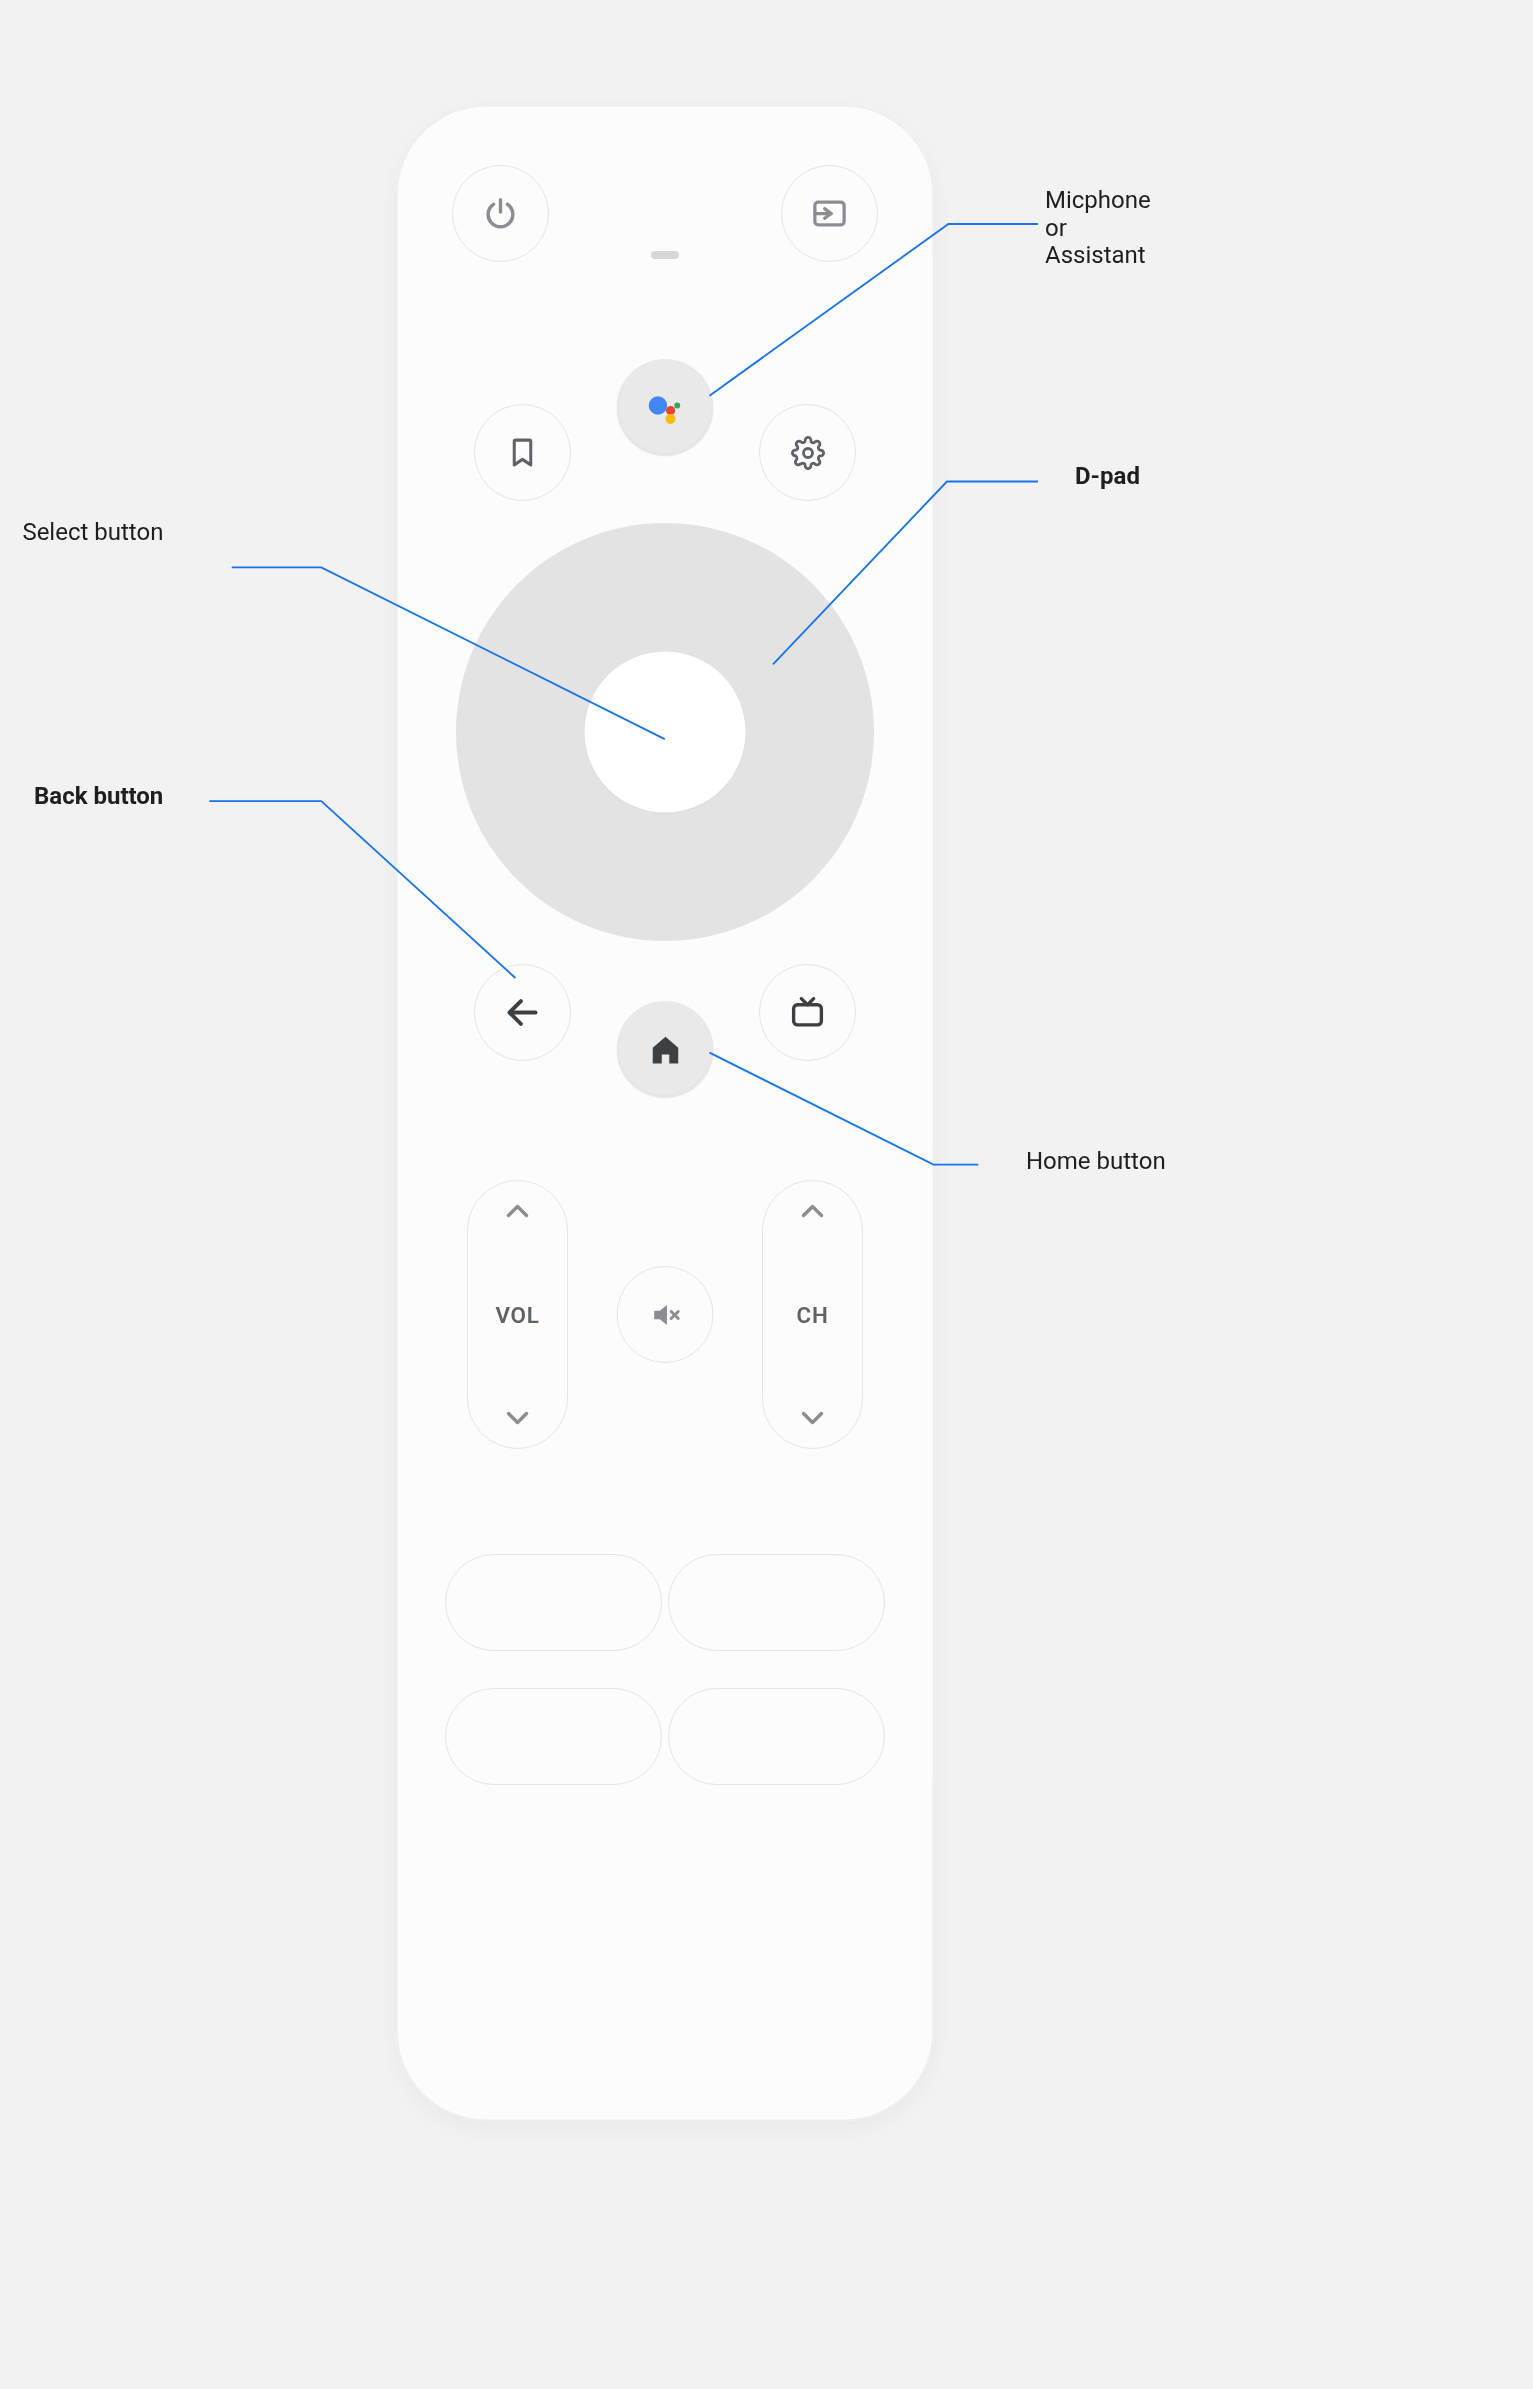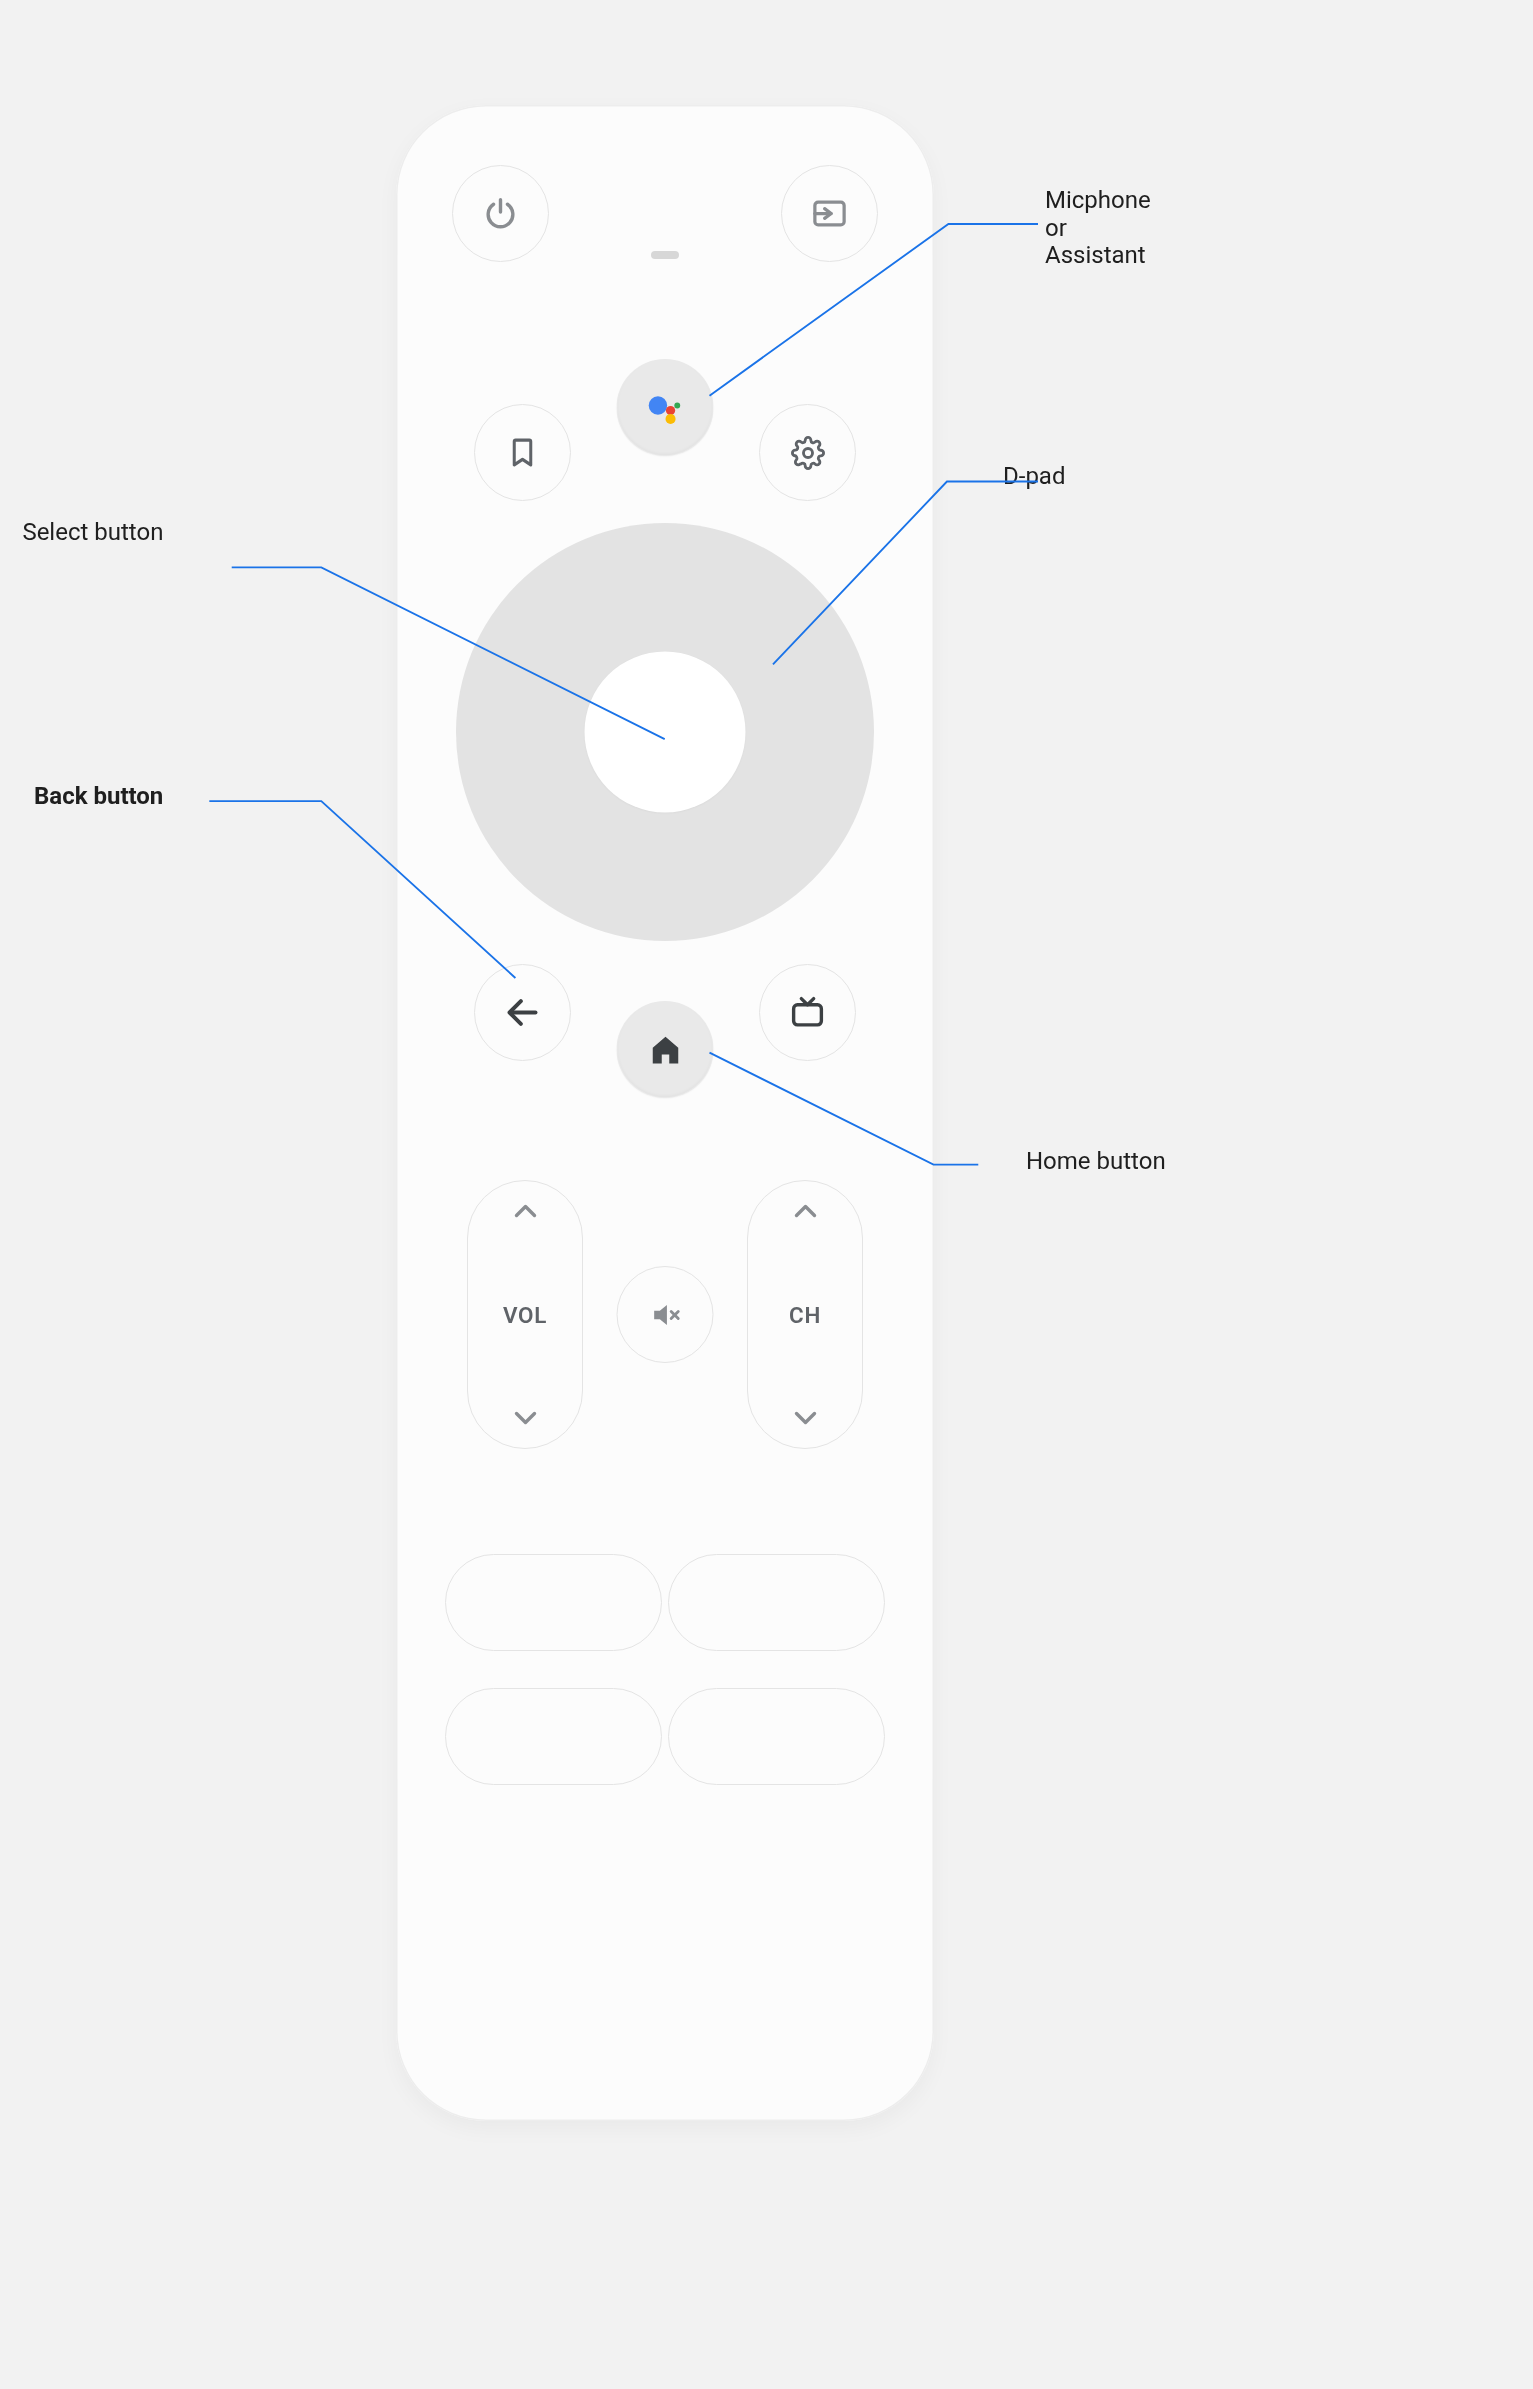--- a/index.html
+++ b/index.html
@@ -100,21 +100,21 @@
     width: 161px;
     height: 161px;
     border-radius: 50%;
     background: var(--select-btn);
     box-shadow: 0 0.7px 2.2px rgba(0,0,0,0.04);
   }
 
   
   .rocker {
     position: absolute;
-    width: 116px;
+    width: 101px;
     height: 269px;
     border: 1.9px solid var(--outline);
     border-radius: 60px;
     display: flex;
     flex-direction: column;
     align-items: center;
     justify-content: space-between;
     padding: 21px 0;
     color: var(--icon);
     font-weight: 600;
@@ -267,21 +267,21 @@
     <div class="pill" style="left:49px;  top:1449px;"></div>
     <div class="pill" style="right:49px; top:1449px;"></div>
     <div class="pill" style="left:49px;  top:1583px;"></div>
     <div class="pill" style="right:49px; top:1583px;"></div>
 
   </div>
 
   <div class="callout" style="left:1045px; top:187px;">Micphone
 or
 Assistant</div>
-  <div class="callout" style="left:1003px; top:463px;">D-pad</div>
+  <div class="callout" style="left:1075px; top:463px;font-weight:bold;">D-pad</div>
   <div class="callout" style="left:22.4px;  top:519px;">Select button</div>
   <div class="callout" style="left:34px;  top:783px;font-weight:bold;">Back button</div>
   <div class="callout" style="left:986px; top:1148px;margin-left:40px;">Home button</div>
 
   <svg class="lines" viewBox="0 0 2054 3200" width="1534" height="2389">
 
     <polyline points="1390,300 1270,300 950,530"></polyline>
 
     <polyline points="1390,645 1268,645 1035,890"></polyline>
 

